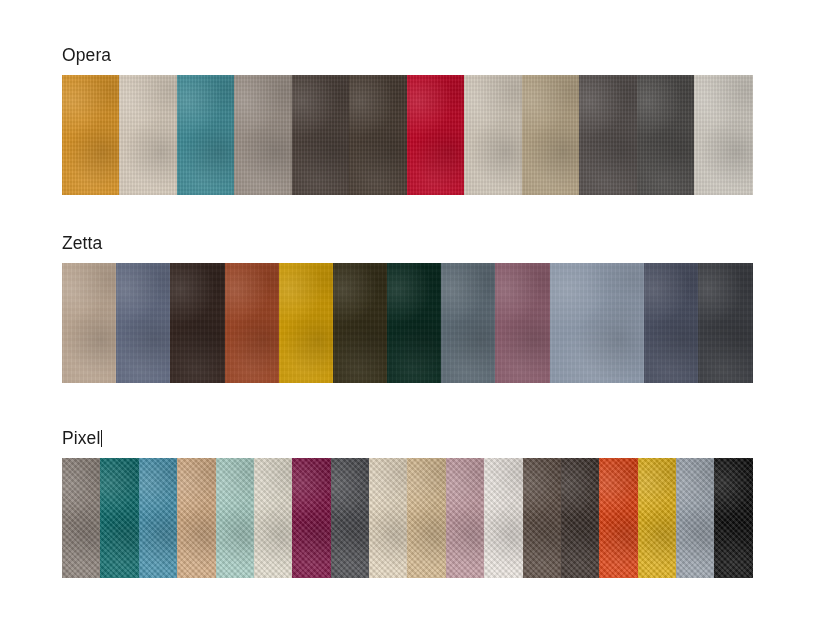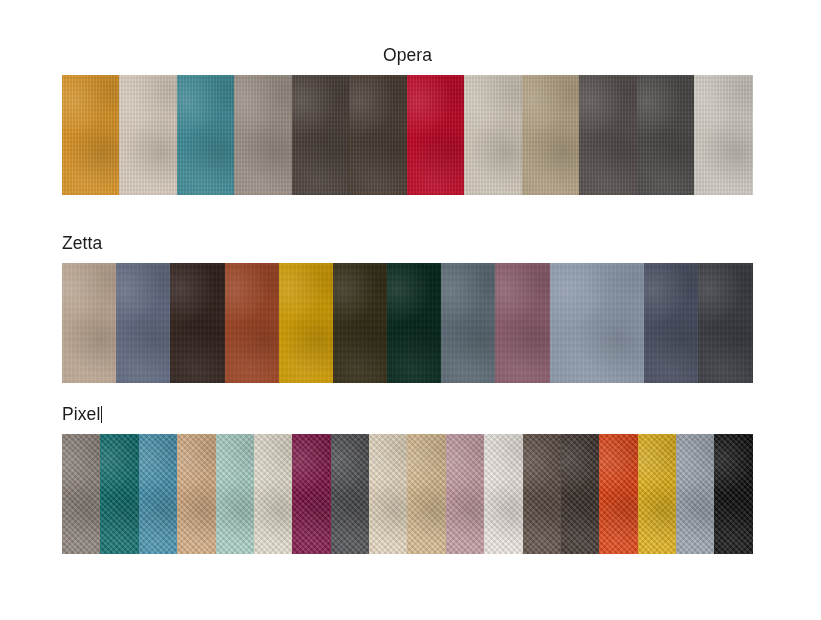--- a/index.html
+++ b/index.html
@@ -95,21 +95,21 @@
     background: #1b1b1b;
     vertical-align: -3px;
     margin-left: 1px;
   }
 </style>
 </head>
 <body>
 
 <div id="page">
 
-  <section class="collection" style="top:44px;text-align:center;">
+  <section class="collection" style="top:44px;">
     <h2 class="collection-title">Opera</h2>
     <div class="swatch-strip strip-chenille">
         <div class="swatch" title="Opera — gold-ochre" style="background: rgb(215, 147, 39); flex: 0 0 8.32117%;"></div>
         <div class="swatch" title="Opera — cream-linen" style="background: rgb(214, 202, 187); flex: 0 0 8.32117%;"></div>
         <div class="swatch" title="Opera — teal" style="background: rgb(63, 138, 149); flex: 0 0 8.32117%;"></div>
         <div class="swatch" title="Opera — warm-grey" style="background: rgb(155, 144, 135); flex: 0 0 8.32117%;"></div>
         <div class="swatch" title="Opera — dark-espresso" style="background: rgb(74, 63, 57); flex: 0 0 8.32117%;"></div>
         <div class="swatch" title="Opera — deep-brown" style="background: rgb(72, 60, 51); flex: 0 0 8.32117%;"></div>
         <div class="swatch" title="Opera — crimson-red" style="background: rgb(189, 7, 38); flex: 0 0 8.32117%;"></div>
         <div class="swatch" title="Opera — pale-sand" style="background: rgb(207, 198, 184); flex: 0 0 8.32117%;"></div>
@@ -131,21 +131,21 @@
         <div class="swatch" title="Zetta — dark-olive" style="background: rgb(52, 46, 24); flex: 0 0 7.84044%;"></div>
         <div class="swatch" title="Zetta — forest-green" style="background: rgb(8, 41, 31); flex: 0 0 7.84044%;"></div>
         <div class="swatch" title="Zetta — steel-blue-grey" style="background: rgb(92, 106, 116); flex: 0 0 7.84044%;"></div>
         <div class="swatch" title="Zetta — mauve-plum" style="background: rgb(138, 92, 108); flex: 0 0 7.84044%;"></div>
         <div class="swatch" title="Zetta — pale-slate-blue" style="background: rgb(142, 154, 171); flex: 0 0 13.6176%;"></div>
         <div class="swatch" title="Zetta — indigo-slate" style="background: rgb(73, 79, 97); flex: 0 0 7.84044%;"></div>
         <div class="swatch" title="Zetta — graphite" style="background: rgb(58, 60, 65); flex: 0 0 7.97799%;"></div>
       </div>
   </section>
 
-  <section class="collection" style="top:403px;">
+  <section class="collection" style="top:427px;">
     <h2 class="collection-title">Pixel<span class="caret"></span></h2>
     <div class="swatch-strip strip-knit">
         <div class="swatch" title="Pixel — warm-grey" style="background: rgb(139, 128, 120); flex: 0 0 5.55556%;"></div>
         <div class="swatch" title="Pixel — deep-teal" style="background: rgb(11, 107, 107); flex: 0 0 5.55556%;"></div>
         <div class="swatch" title="Pixel — ocean-blue" style="background: rgb(69, 145, 173); flex: 0 0 5.55556%;"></div>
         <div class="swatch" title="Pixel — sand-beige" style="background: rgb(212, 171, 130); flex: 0 0 5.55556%;"></div>
         <div class="swatch" title="Pixel — mint-aqua" style="background: rgb(168, 207, 197); flex: 0 0 5.55556%;"></div>
         <div class="swatch" title="Pixel — ivory" style="background: rgb(227, 221, 205); flex: 0 0 5.55556%;"></div>
         <div class="swatch" title="Pixel — magenta-wine" style="background: rgb(125, 18, 67); flex: 0 0 5.55556%;"></div>
         <div class="swatch" title="Pixel — dark-slate-grey" style="background: rgb(74, 75, 80); flex: 0 0 5.55556%;"></div>

